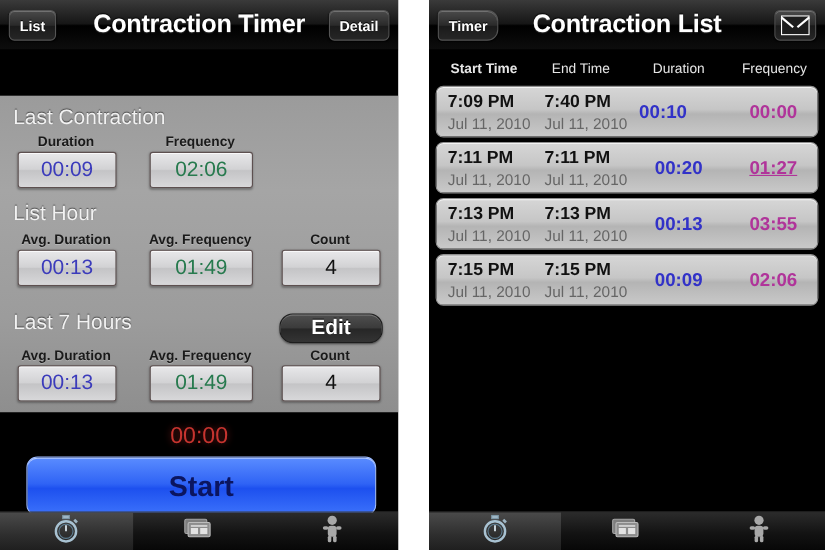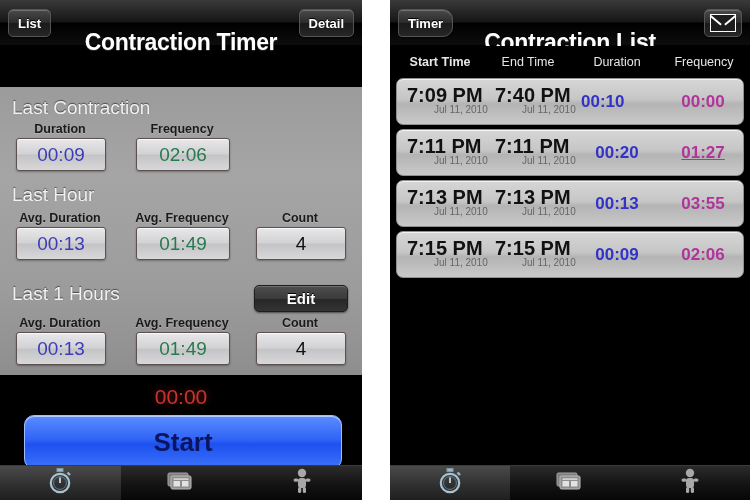--- a/index.html
+++ b/index.html
@@ -8,21 +8,21 @@
   .screen{position:absolute;top:0;height:500px;overflow:hidden;background:#000;}
   .screen-left{left:0;width:362px;}
   .screen-right{left:390px;width:360px;}
 
   
   .navbar{position:relative;height:45px;
     background:linear-gradient(180deg,#3a3a3a 0%,#161616 48%,#000 52%,#0d0d0d 100%);
     border-bottom:1px solid #000;}
   .nav-title{position:absolute;left:0;right:0;top:8px;text-align:center;
     color:#fff;font-size:23px;font-weight:bold;letter-spacing:-0.3px;
-    text-shadow:0 -1px 1px #000, 0 1px 1px rgba(255,255,255,.18);margin-top:21px;}
+    text-shadow:0 -1px 1px #000, 0 1px 1px rgba(255,255,255,.18);}
   .navbtn{position:absolute;top:9px;height:26px;
     background:linear-gradient(180deg,#4a4a4a 0%,#2a2a2a 50%,#1a1a1a 51%,#262626 100%);
     border:1px solid #555;border-radius:5px;color:#fff;font-size:13px;font-weight:bold;
     display:flex;align-items:center;justify-content:center;
     box-shadow:inset 0 1px 0 rgba(255,255,255,.22), 0 1px 1px rgba(0,0,0,.6);
     text-shadow:0 -1px 0 #000;padding:0 9px;}
   .navbtn.left{left:8px;}
   .navbtn.right{right:8px;}
   .navbtn.back{left:8px;border-radius:4px 10px 10px 4px;}
   .navbtn.icon{right:8px;width:36px;padding:0;}
@@ -38,23 +38,23 @@
     text-shadow:0 -1px 1px rgba(0,0,0,.55);}
   .fld-label{position:absolute;color:#1a1a1a;font-size:12.5px;font-weight:bold;
     text-align:center;text-shadow:0 1px 0 rgba(255,255,255,.22);}
   .fld-box{position:absolute;height:31px;border:1px solid #5d5050;border-radius:3px;
     background:linear-gradient(180deg,#e8e8ea 0%,#d2d2d4 48%,#c4c4c6 52%,#d8d8da 100%);
     display:flex;align-items:center;justify-content:center;
     font-size:19px;box-shadow:inset 0 1px 0 rgba(255,255,255,.75),0 1px 2px rgba(0,0,0,.3);}
   .v-dur{color:#3b3bbb;}
   .v-frq{color:#277a4e;}
   .v-cnt{color:#111;}
-  .edit-btn{position:absolute;height:25px;border-radius:5px;
+  .edit-btn{position:absolute;height:25px;border-radius:12px;
     background:linear-gradient(180deg,#4f4f4f 0%,#3a3a3a 50%,#262626 51%,#343434 100%);
-    border:1px solid #1d1d1d;color:#fff;font-size:15px;font-weight:bold;
+    border:1px solid #1d1d1d;color:#fff;font-size:19px;font-weight:bold;
     display:flex;align-items:center;justify-content:center;
     box-shadow:inset 0 1px 0 rgba(255,255,255,.2),0 1px 2px rgba(0,0,0,.5);
     text-shadow:0 -1px 0 #000;text-align:right;}
 
   .panel-dark{position:relative;height:133px;background:#000;}
   .timer-read{position:absolute;left:0;right:0;top:10px;text-align:center;
     color:#c6342f;font-size:21px;text-shadow:0 0 7px rgba(210,50,45,.55);}
   .start-btn{position:absolute;left:24px;right:20px;top:40px;height:52px;border-radius:10px;
     background:linear-gradient(180deg,#5a8cff 0%,#2f63f5 46%,#1d50ef 54%,#3c72fb 100%);
     border:1px solid #9fbcff;display:flex;align-items:center;justify-content:center;
@@ -71,22 +71,22 @@
   
   .list-body{position:relative;height:421px;background:#000;}
   .col-heads{position:relative;height:32px;}
   .col-head{position:absolute;top:9px;color:#e6e6e6;font-size:12.5px;text-align:center;
     text-shadow:0 -1px 0 #000;}
   .rows{position:relative;padding:0 6px;}
   .row{position:relative;height:45px;margin-bottom:4px;border-radius:7px;
     background:linear-gradient(180deg,#d6d6d6 0%,#c6c6c6 45%,#b4b4b4 55%,#c9c9c9 100%);
     border:1px solid #8f8f8f;box-shadow:inset 0 1px 0 rgba(255,255,255,.7);}
   .cell{position:absolute;}
-  .c-time{color:#111;font-size:20px;font-weight:bold;top:5px;}
-  .c-date{color:#666;font-size:10px;top:25px;margin-left:27px;}
+  .c-time{color:#111;font-size:16px;font-weight:bold;top:5px;}
+  .c-date{color:#666;font-size:14px;top:25px;}
   .c-dur{color:#3232c8;font-size:17px;font-weight:bold;top:13px;}
   .c-frq{color:#b0349a;font-size:17px;font-weight:bold;top:13px;}
 </style>
 </head>
 <body>
 
 <div class="screen screen-left">
 
   <div class="navbar">
     <div class="navbtn left">List</div>
@@ -101,38 +101,38 @@
     <div class="fld-label" style="left:16px;top:35px;width:88px;">Duration</div>
     <div class="fld-box" style="left:16px;top:51px;width:88px;">
       <span class="v-dur">00:09</span>
     </div>
 
     <div class="fld-label" style="left:136px;top:35px;width:92px;">Frequency</div>
     <div class="fld-box" style="left:136px;top:51px;width:92px;">
       <span class="v-frq">02:06</span>
     </div>
 
-    <div class="sect-head" style="left:12px;top:97px;">Last Hour</div>
+    <div class="sect-head" style="left:12px;top:97px;">List Hour</div>
 
     <div class="fld-label" style="left:12px;top:124px;width:96px;">Avg. Duration</div>
     <div class="fld-box" style="left:16px;top:140px;width:88px;">
       <span class="v-dur">00:13</span>
     </div>
 
     <div class="fld-label" style="left:132px;top:124px;width:100px;">Avg. Frequency</div>
     <div class="fld-box" style="left:136px;top:140px;width:92px;">
       <span class="v-frq">01:49</span>
     </div>
 
     <div class="fld-label" style="left:256px;top:124px;width:88px;">Count</div>
     <div class="fld-box" style="left:256px;top:140px;width:88px;">
       <span class="v-cnt">4</span>
     </div>
 
-    <div class="sect-head" style="left:12px;top:196px;">Last 1 Hours</div>
+    <div class="sect-head" style="left:12px;top:196px;">Last 7 Hours</div>
     <div class="edit-btn" style="left:254px;top:198px;width:92px;">Edit</div>
 
     <div class="fld-label" style="left:12px;top:229px;width:96px;">Avg. Duration</div>
     <div class="fld-box" style="left:16px;top:245px;width:88px;">
       <span class="v-dur">00:13</span>
     </div>
 
     <div class="fld-label" style="left:132px;top:229px;width:100px;">Avg. Frequency</div>
     <div class="fld-box" style="left:136px;top:245px;width:92px;">
       <span class="v-frq">01:49</span>

